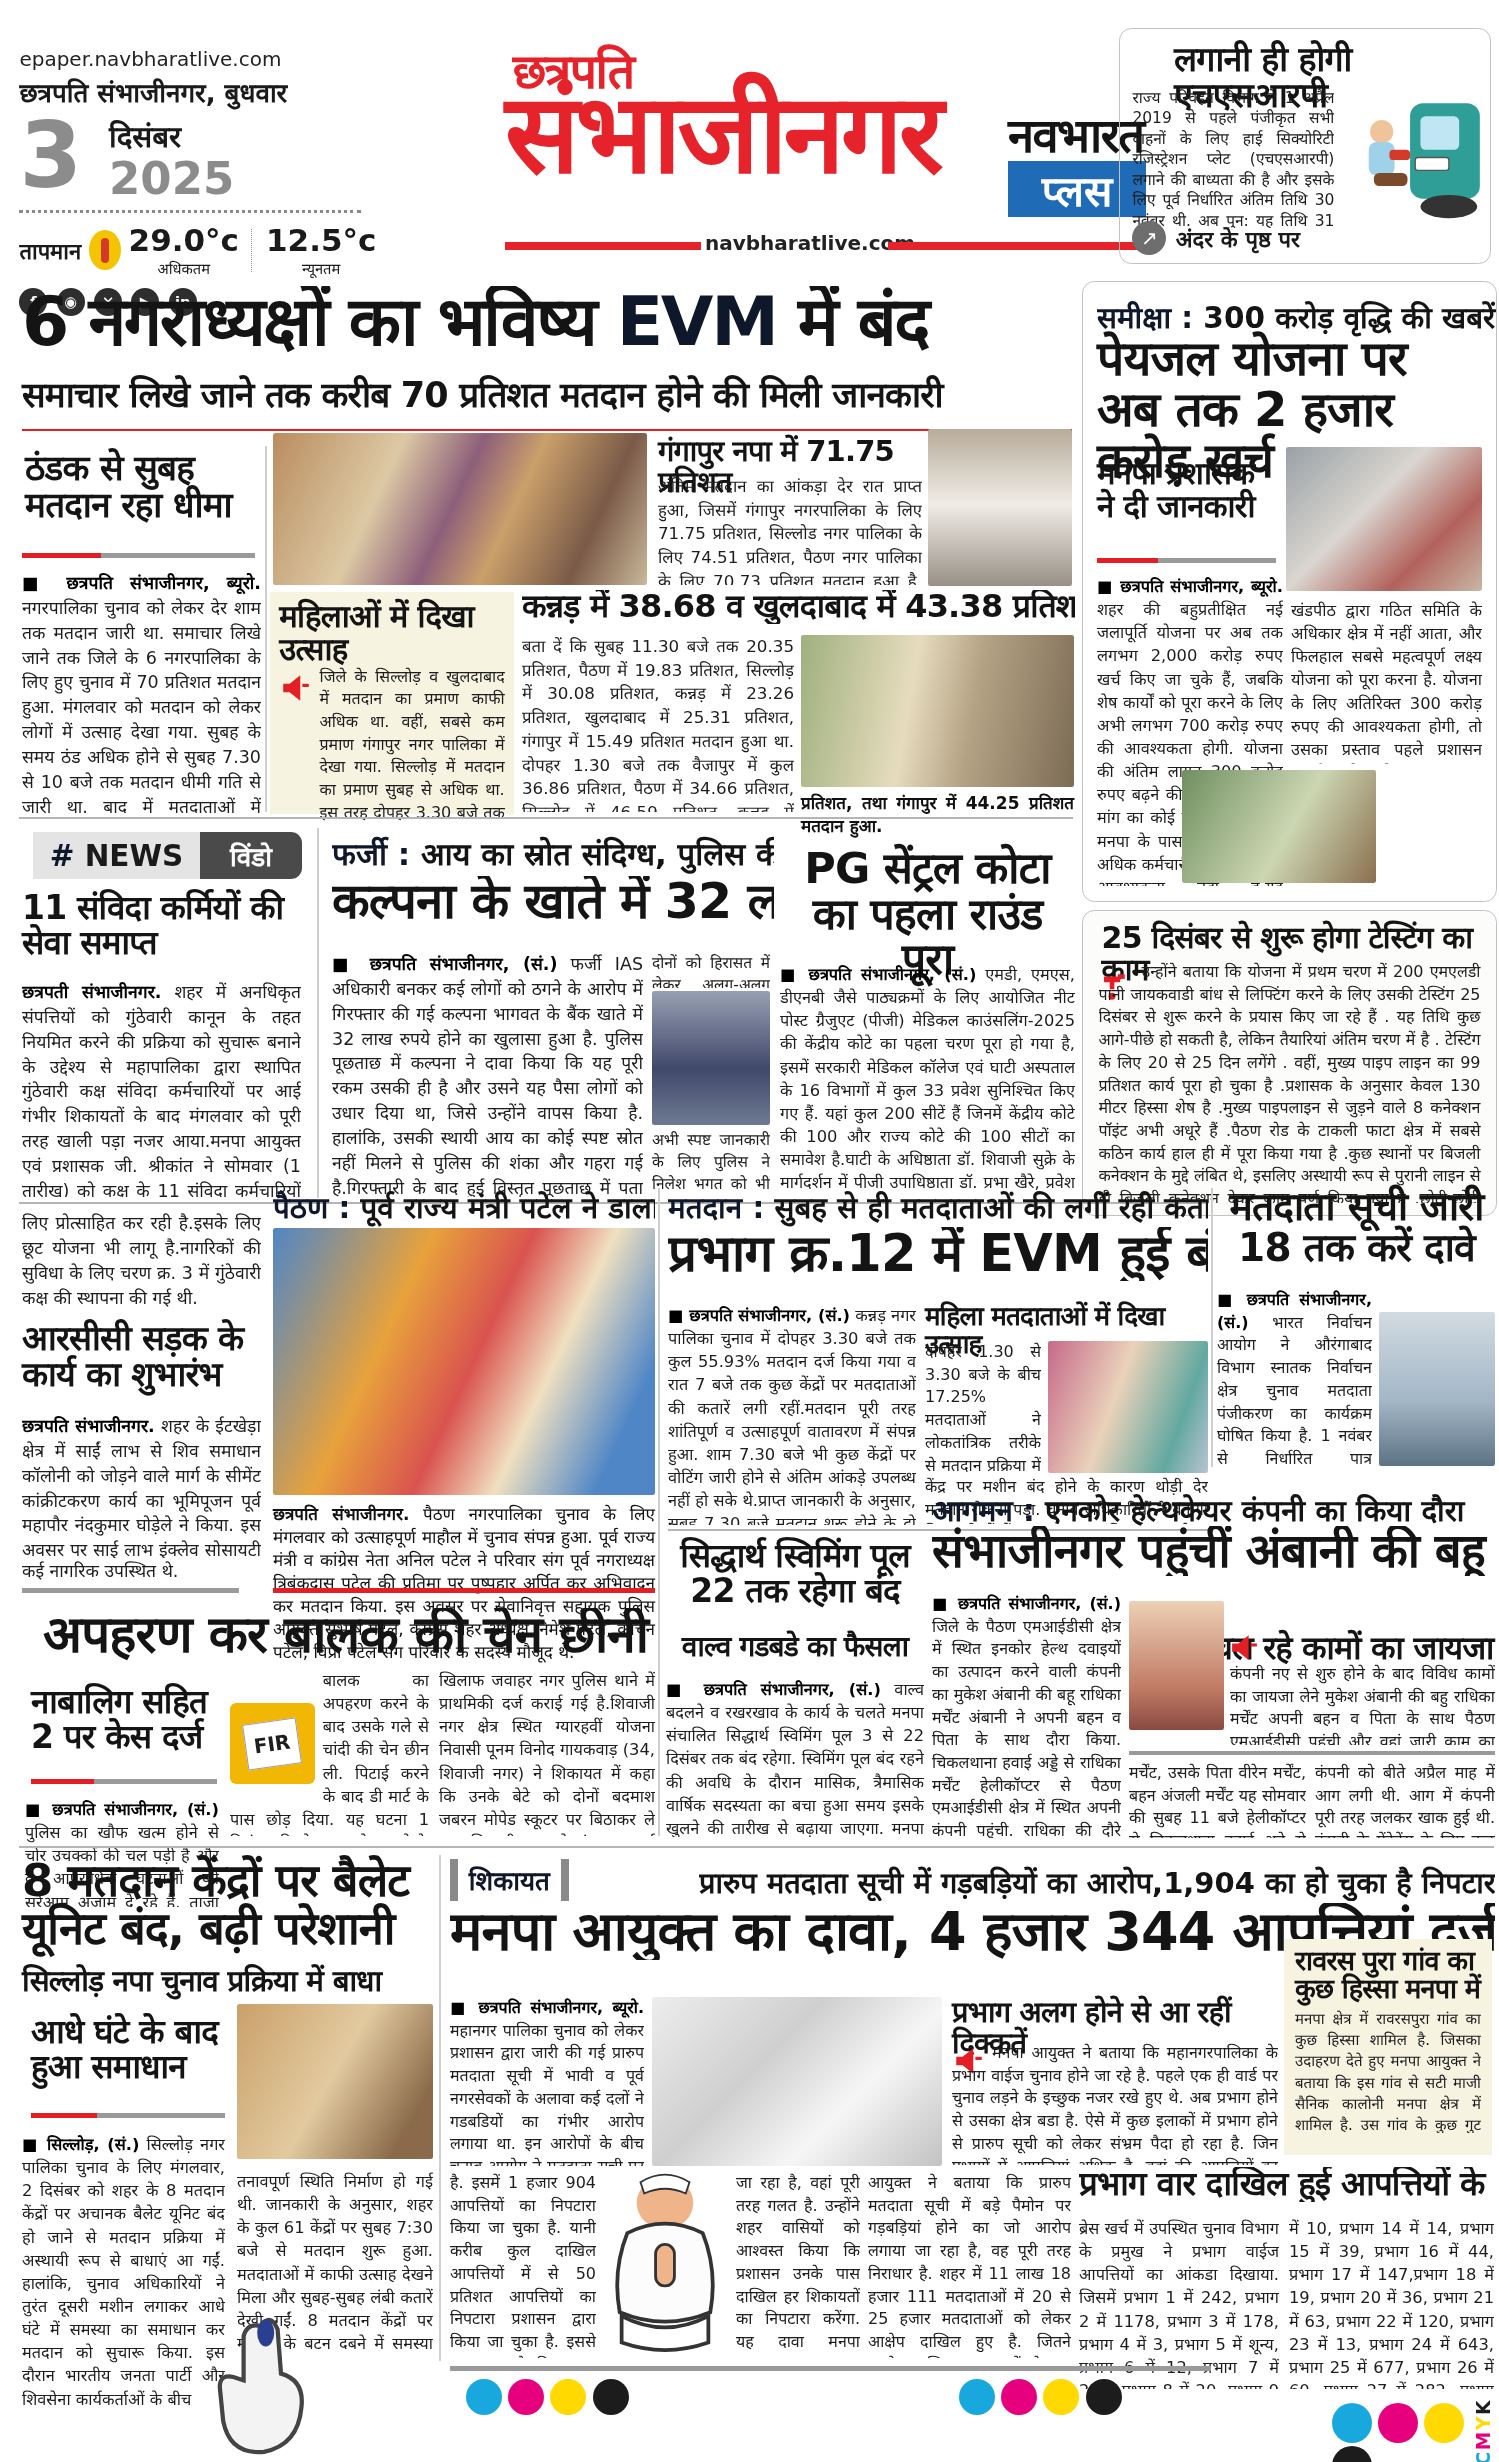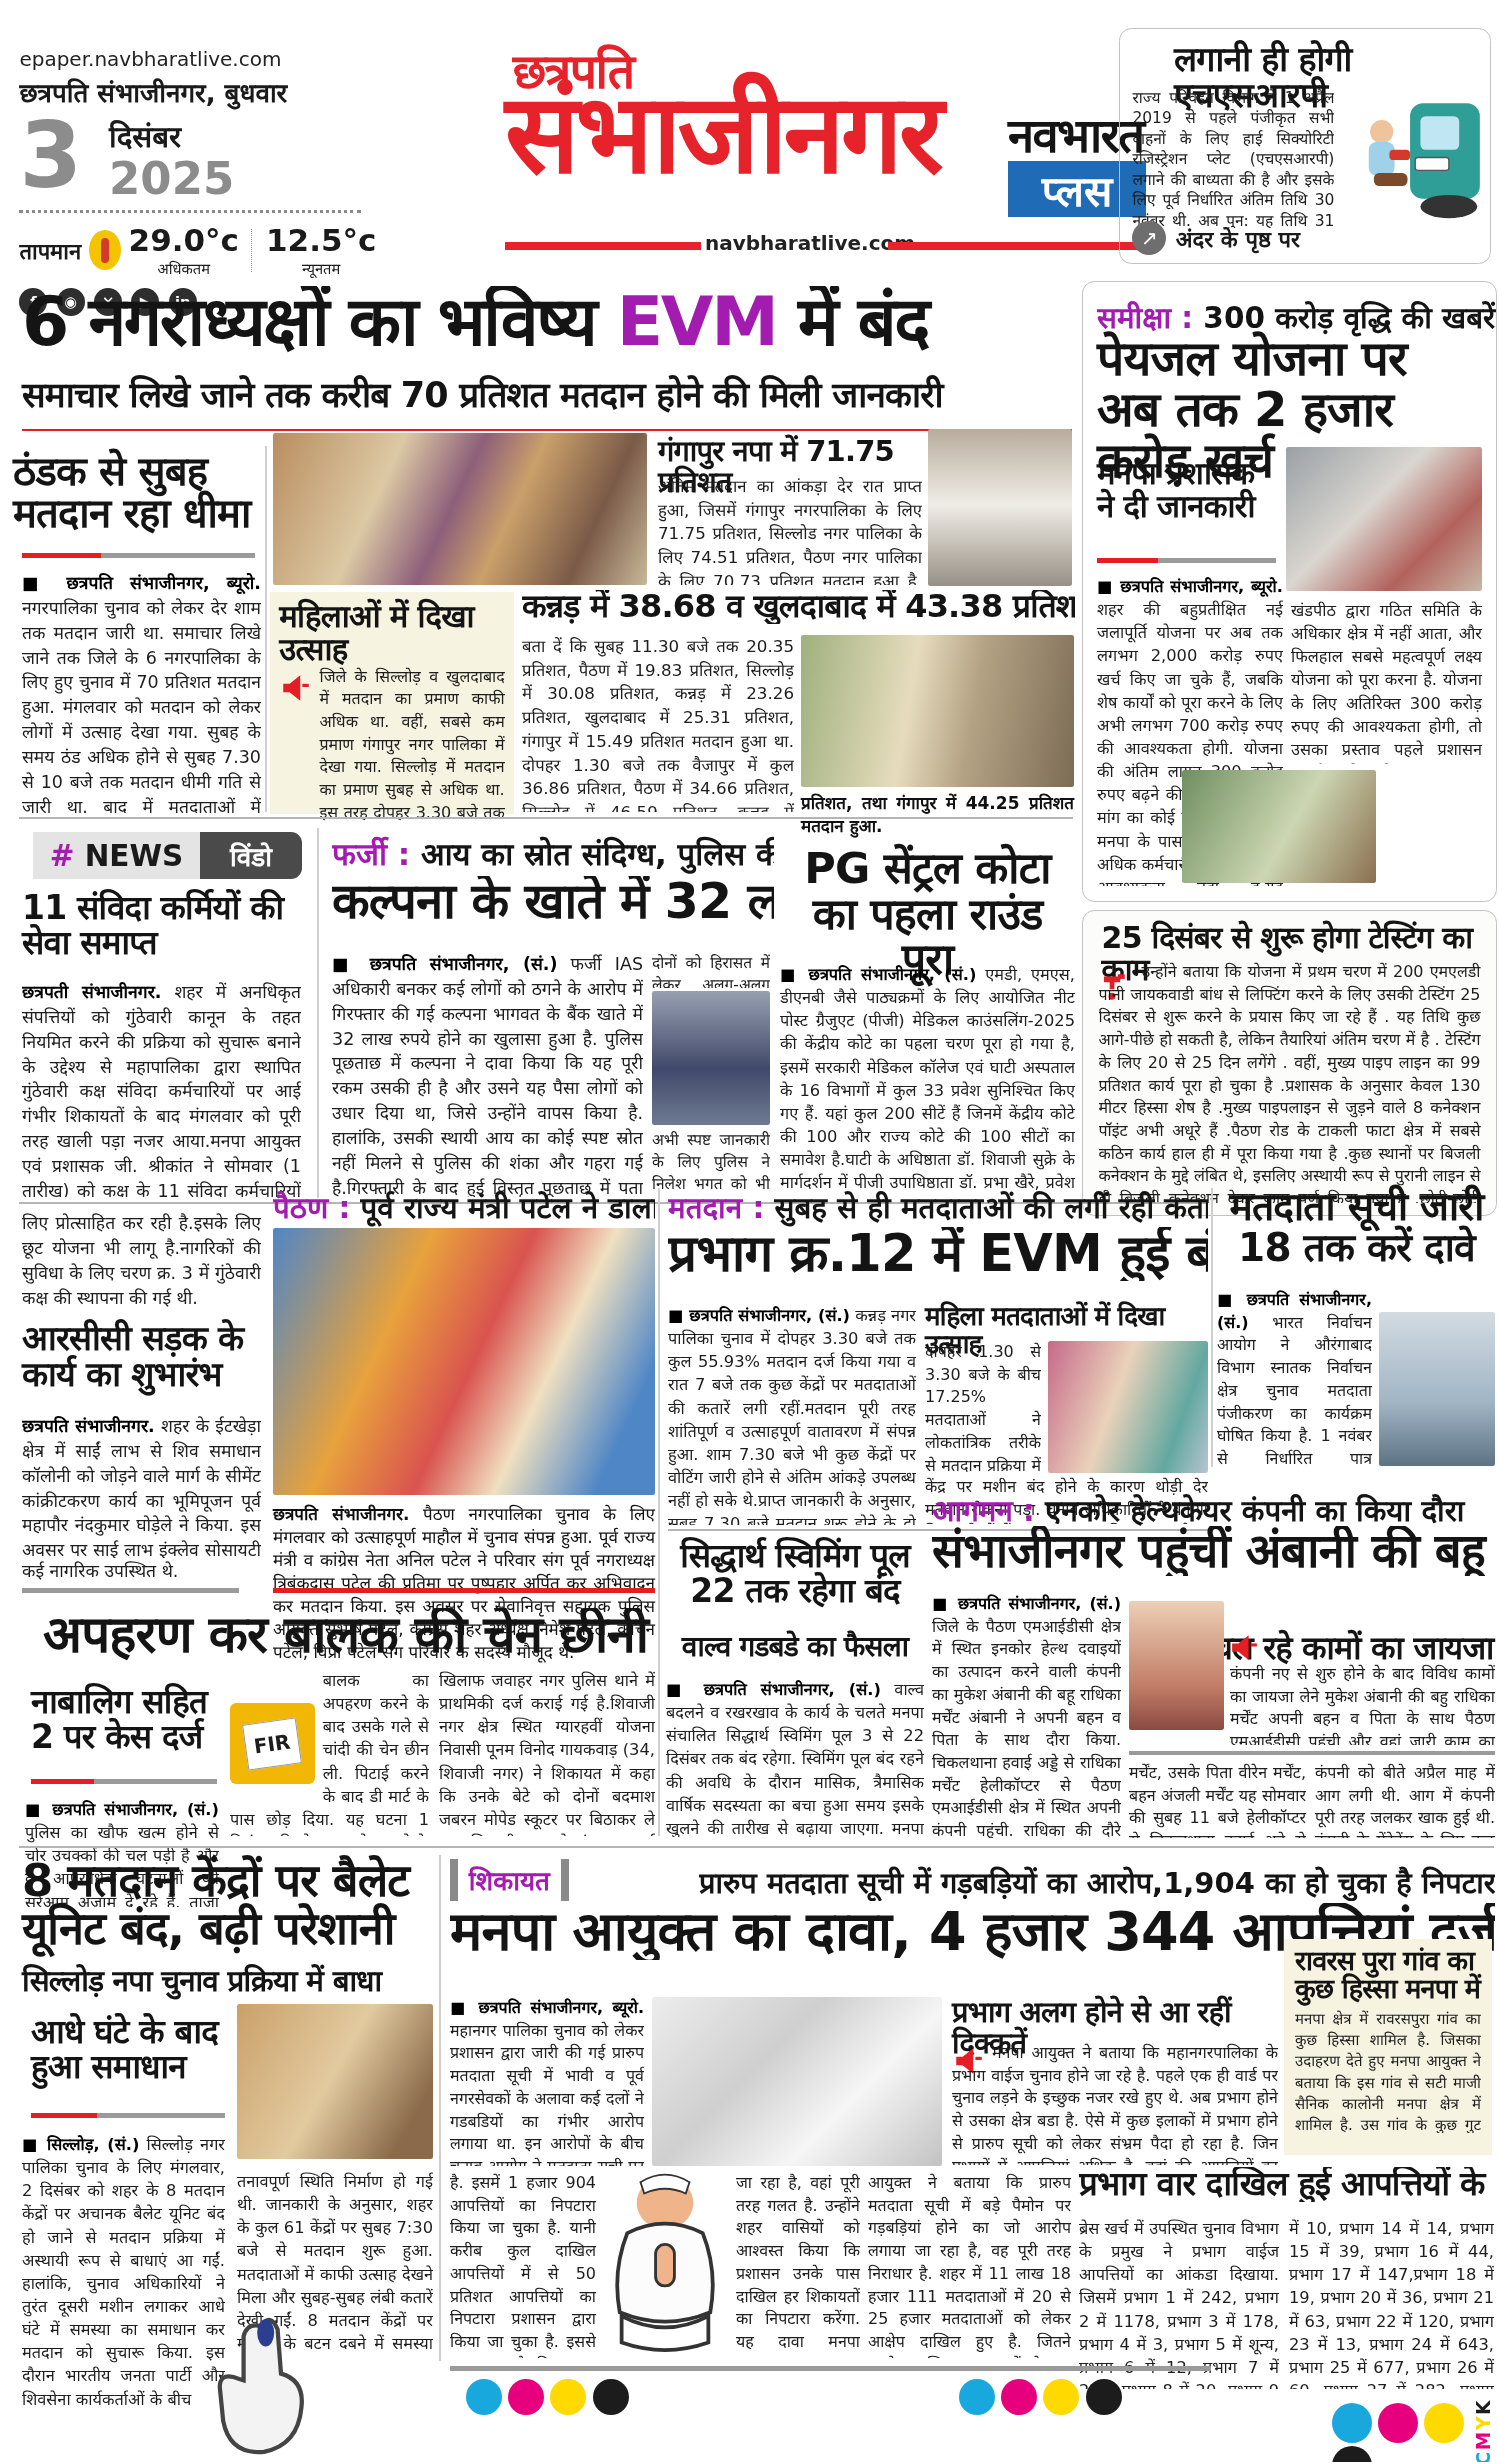--- a/index.html
+++ b/index.html
@@ -3,21 +3,21 @@
 <meta charset="utf-8">
 <style>
   html,body{margin:0;padding:0;background:#fff;}
   .page{position:relative;width:1500px;height:2462px;background:#ffffff;overflow:hidden;
         font-family:"DejaVu Sans",sans-serif;color:#1a1a1a;}
   .abs{position:absolute;}
   .hl{font-weight:700;color:#141414;line-height:1.06;letter-spacing:-0.8px;}
   .bt{font-size:17.5px;line-height:1.42;text-align:justify;color:#1d1d1d;overflow:hidden;}
   .bt b{color:#000;}
   .kick{font-weight:700;color:#141414;white-space:nowrap;overflow:hidden;}
-  .red{color:#a21caf;}
+  .red{color:#0f172a;}
   .rule{background:linear-gradient(to right,#e31e24 0 34%,#9a9a9a 34% 100%);height:5.4px;}
   .grule{background:#9a9a9a;height:5.4px;}
   .rrule{background:#e31e24;height:5.4px;}
   .vline{width:1.6px;background:#cfcfcf;}
   .hline{height:1.6px;background:#b5b5b5;}
   .photo{border-radius:2.3px;overflow:hidden;}
   .ph-queue{background:linear-gradient(115deg,#b98d5f,#dcc9a4 30%,#8d5f7a 48%,#caa06a 62%,#7a5a48 82%,#c9b89a);}
   .ph-oldman{background:linear-gradient(180deg,#b8ac9c,#f0ede6 48%,#989086);}
   .ph-kannad{background:linear-gradient(100deg,#9fb07e,#e6dcbd 40%,#b4a284 62%,#7c6c55);}
   .ph-tap{background:linear-gradient(135deg,#99a0a6,#dad6d0 42%,#b2625c 72%,#c8b7a6);}
@@ -105,21 +105,21 @@
       <span style="font-size:22px;font-weight:700;margin-left:9.3px;">अंदर के पृष्ठ पर</span>
     </div>
   </div>
 
   <div class="abs hl" style="left:22px;top:286px;width:1050px;font-size:68px;letter-spacing:-2.3px;white-space:nowrap;overflow:hidden;">
     <span>6 नगराध्यक्षों का भविष्य </span><span class="red">EVM</span><span> में बंद</span>
   </div>
   <div class="abs hl" style="left:22px;top:377px;width:1050px;font-size:35px;">समाचार लिखे जाने तक करीब 70 प्रतिशत मतदान होने की मिली जानकारी</div>
   <div class="abs" style="left:22px;top:429px;width:1050px;height:2.3px;background:#e31e24;"></div>
 
-  <div class="abs hl" style="left:13px;top:450px;width:241px;font-size:40px;">ठंडक से सुबह मतदान रहा धीमा</div>
+  <div class="abs hl" style="left:25px;top:450px;width:241px;font-size:35px;">ठंडक से सुबह मतदान रहा धीमा</div>
   <div class="abs rule" style="left:22px;top:553px;width:233px;"></div>
   <div class="abs bt" style="left:22px;top:571px;width:239px;height:242px;">
     <b>■ छत्रपति संभाजीनगर, ब्यूरो.</b>
     <span>नगरपालिका चुनाव को लेकर देर शाम तक मतदान जारी था. समाचार लिखे जाने तक जिले के 6 नगरपालिका के लिए हुए चुनाव में 70 प्रतिशत मतदान हुआ. मंगलवार को मतदान को लेकर लोगों में उत्साह देखा गया. सुबह के समय ठंड अधिक होने से सुबह 7.30 से 10 बजे तक मतदान धीमी गति से जारी था. बाद में मतदाताओं में मतदान करने के लिए उत्साह देखा गया. चुनाव के साथ ही जिले की 6 नगर पालिकाओं के लिए कुल 160 नगरसेवक पदों के अलावा 6 नगराध्यक्ष पदों का भविष्य 21 दिसंबर तक ईवीएम में बंद हुआ है. जिले में औसतन समाचार लिखे जाने तक करीब 70 प्रतिशत मतदान होने का समाचार मिला है.</span>
   </div>
   <div class="abs vline" style="left:265px;top:446px;height:366px;"></div>
 
   <div class="abs photo ph-queue" style="left:273px;top:433px;width:374px;height:152px;"></div>
   <div class="abs hl" style="left:658px;top:436px;width:264px;font-size:29px;">गंगापुर नपा में 71.75 प्रतिशत</div>
   <div class="abs bt" style="left:658px;top:475px;width:264px;height:110px;font-size:16.7px;">अंतिम मतदान का आंकड़ा देर रात प्राप्त हुआ, जिसमें गंगापुर नगरपालिका के लिए 71.75 प्रतिशत, सिल्लोड नगर पालिका के लिए 74.51 प्रतिशत, पैठण नगर पालिका के लिए 70.73 प्रतिशत मतदान हुआ है. खुलदाबाद नगर पालिका के लिए कुल 82.26 प्रतिशत मतदान हुआ. मतदान के समय सुबह से ही मतदान केंद्रों पर कतारें लगनी शुरू हो गई थी.</div>

